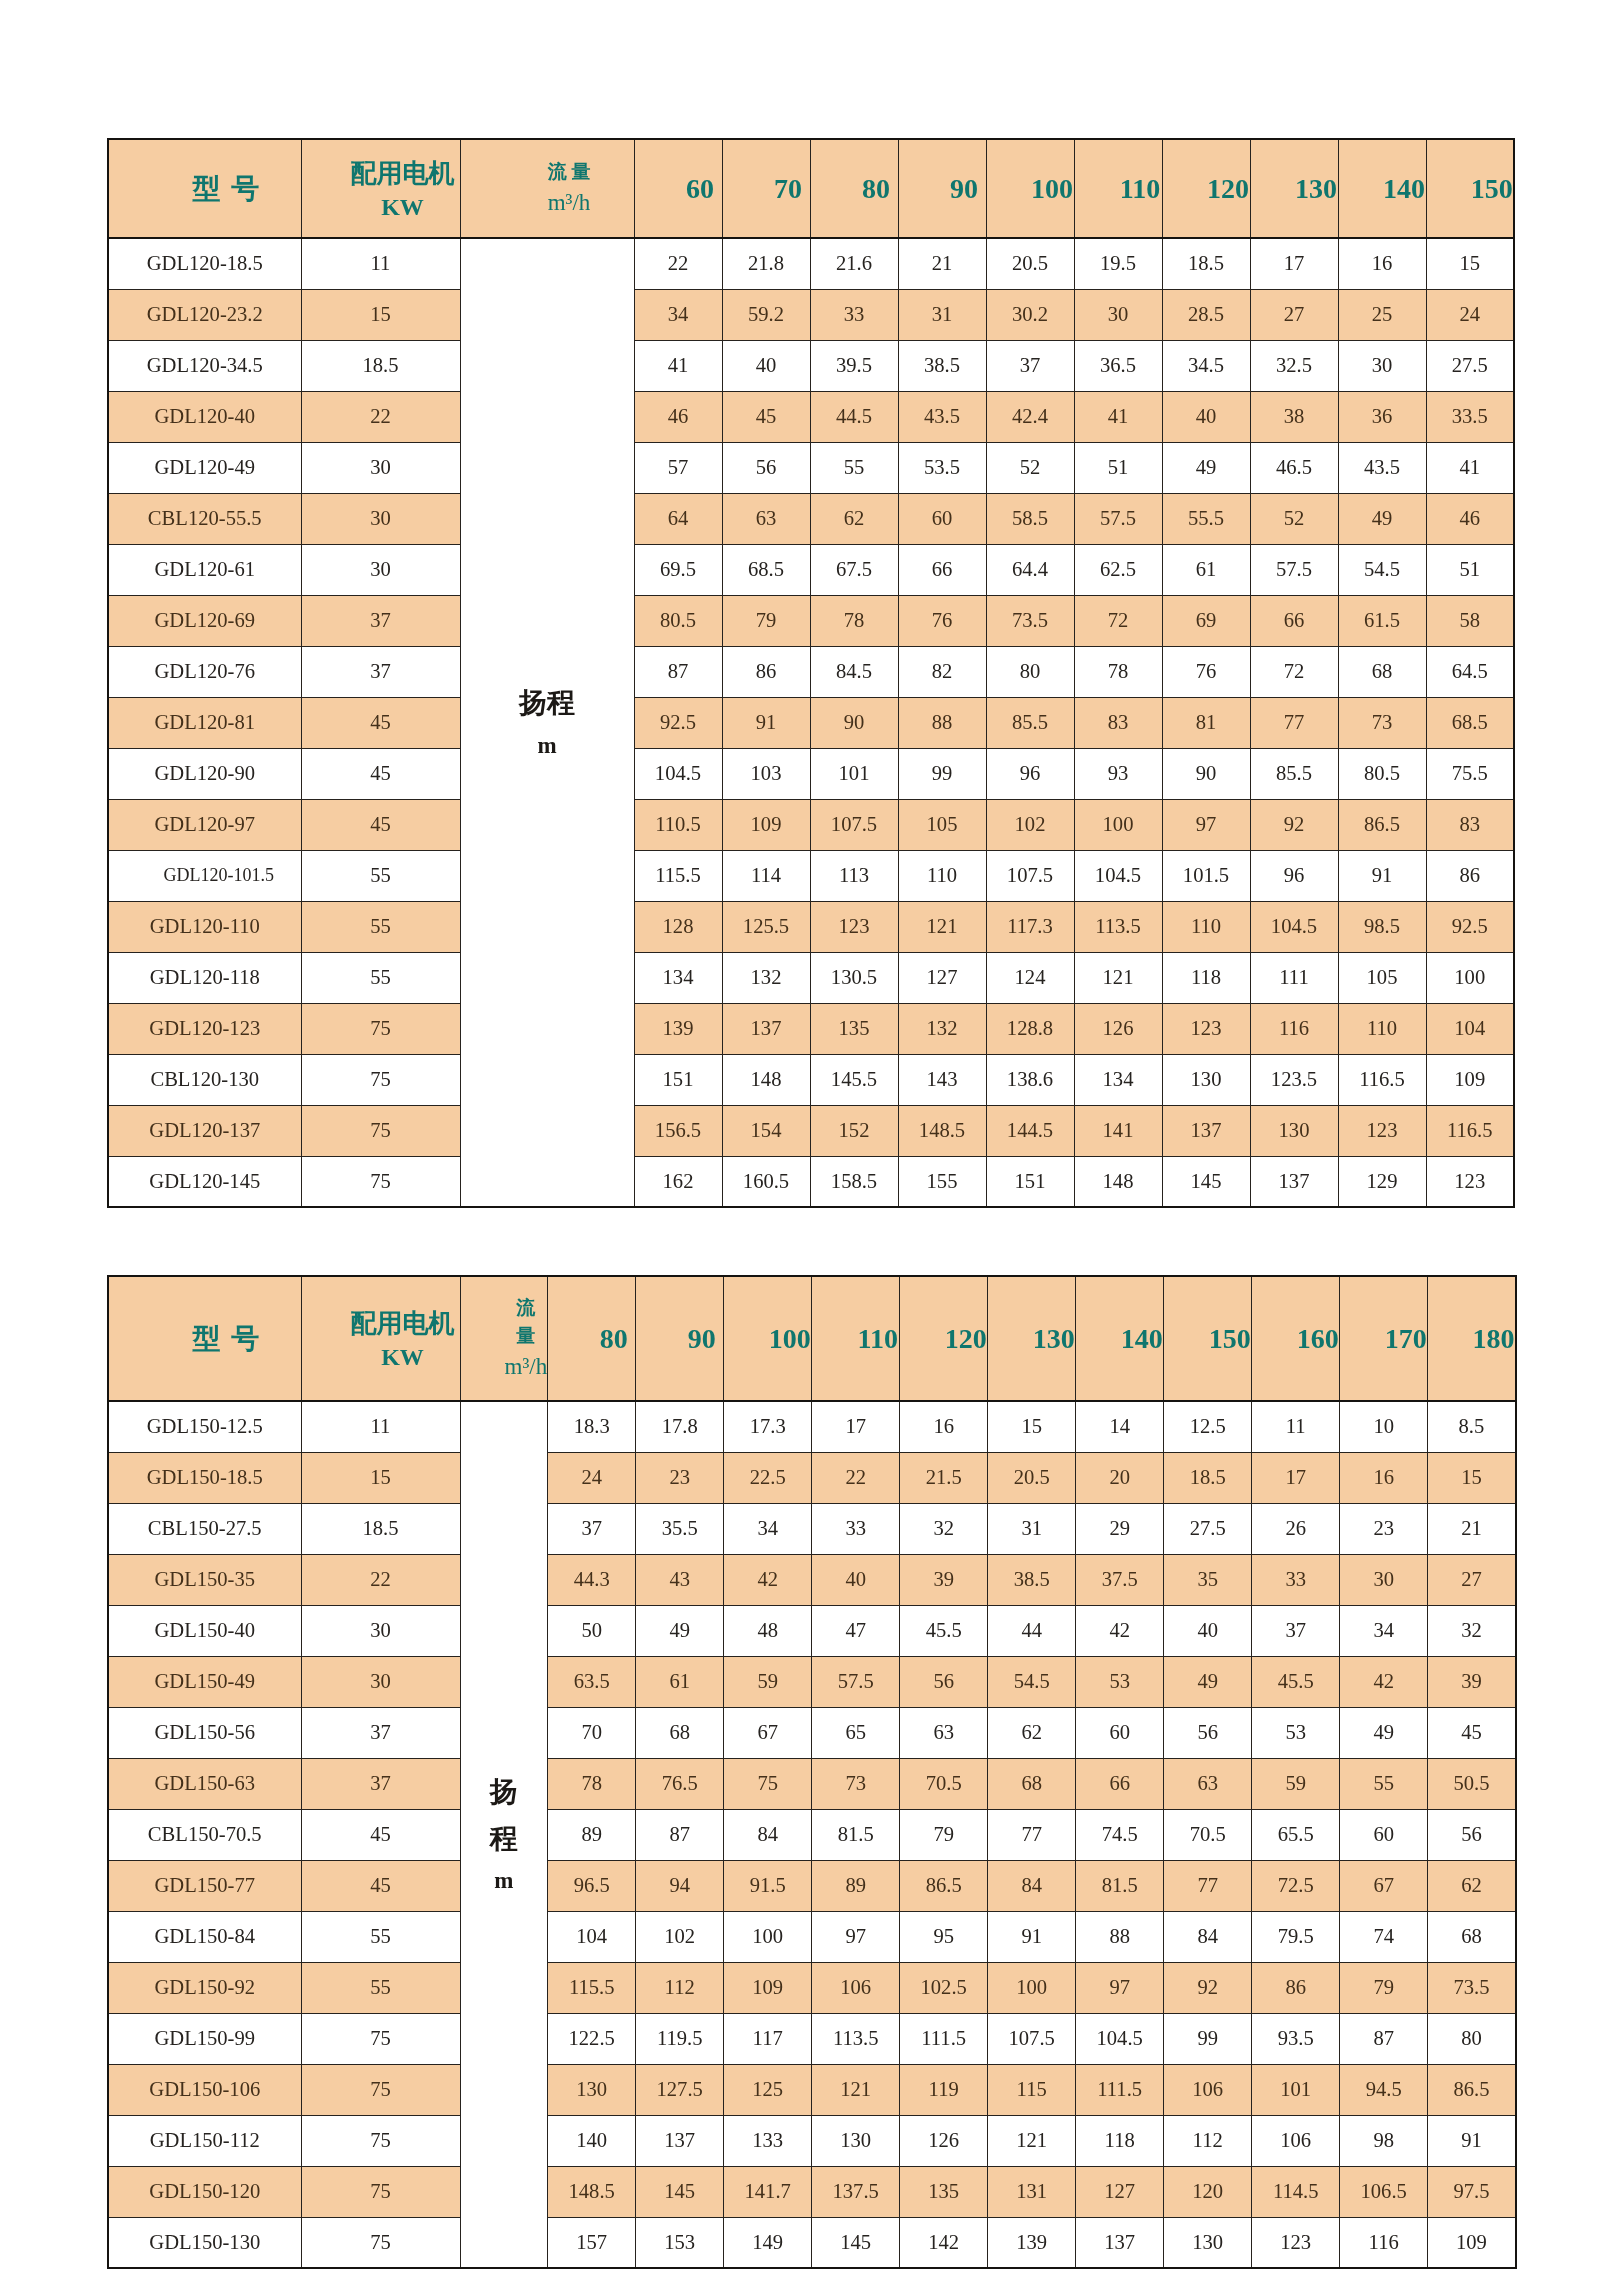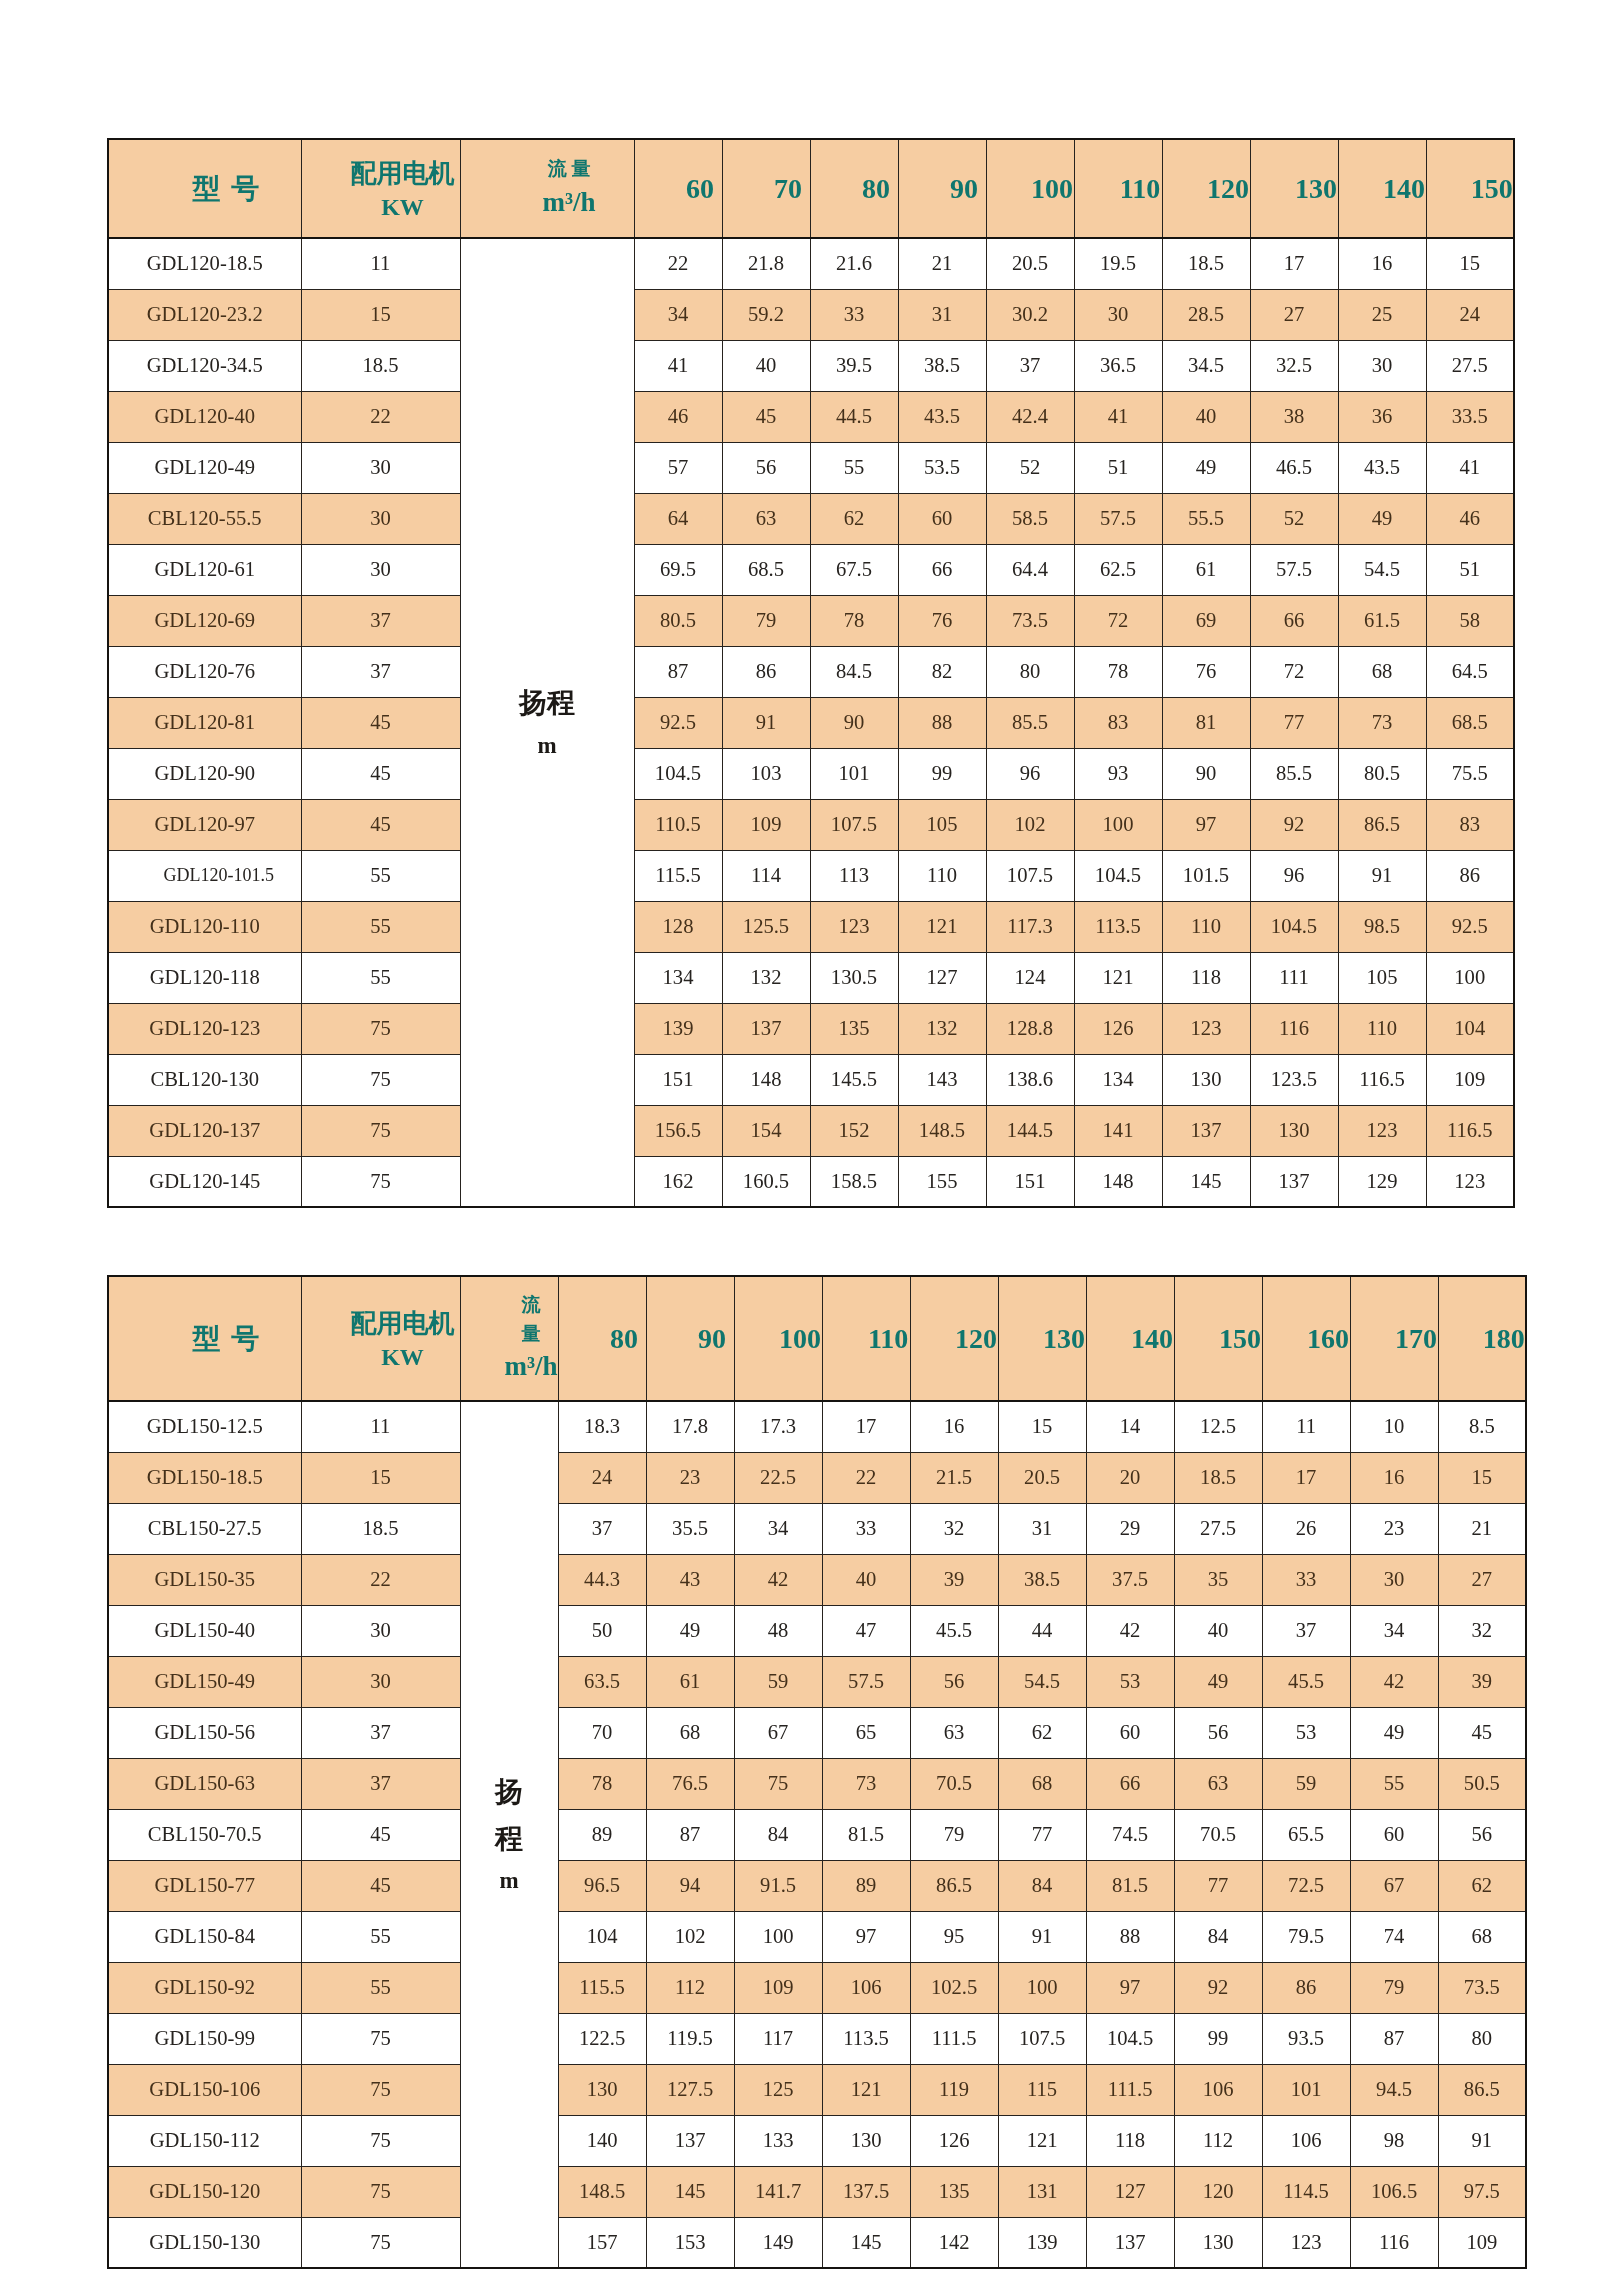--- a/index.html
+++ b/index.html
@@ -37,21 +37,21 @@
     font-weight:bold;
     color:#0f766e;
     padding-left:44px;
   }
   tr.hdr0{height:99px;}
   tr.hdr1{height:125px;}
   .h-model{font-size:28px;letter-spacing:1.8px;}
   .h-line1{font-size:26px;line-height:1.45;}
   .h-line2{font-size:24px;line-height:1.25;text-align:center;}
   .h-flow-line{font-size:19px;line-height:1.5;}
-  .h-flow-unit{font-size:27px;line-height:1.4;font-weight:bold;}
+  .h-flow-unit{font-size:23px;line-height:1.4;font-weight:normal;}
   .h-col{font-size:28px;}
 
   
   tr.body{height:51px;margin-left:16px;}
   table.pump td{
     border-top-width:1.8px;
     border-bottom-width:1.8px;
     font-size:20.6px;
   }
   td.model{font-size:22.4px;}

